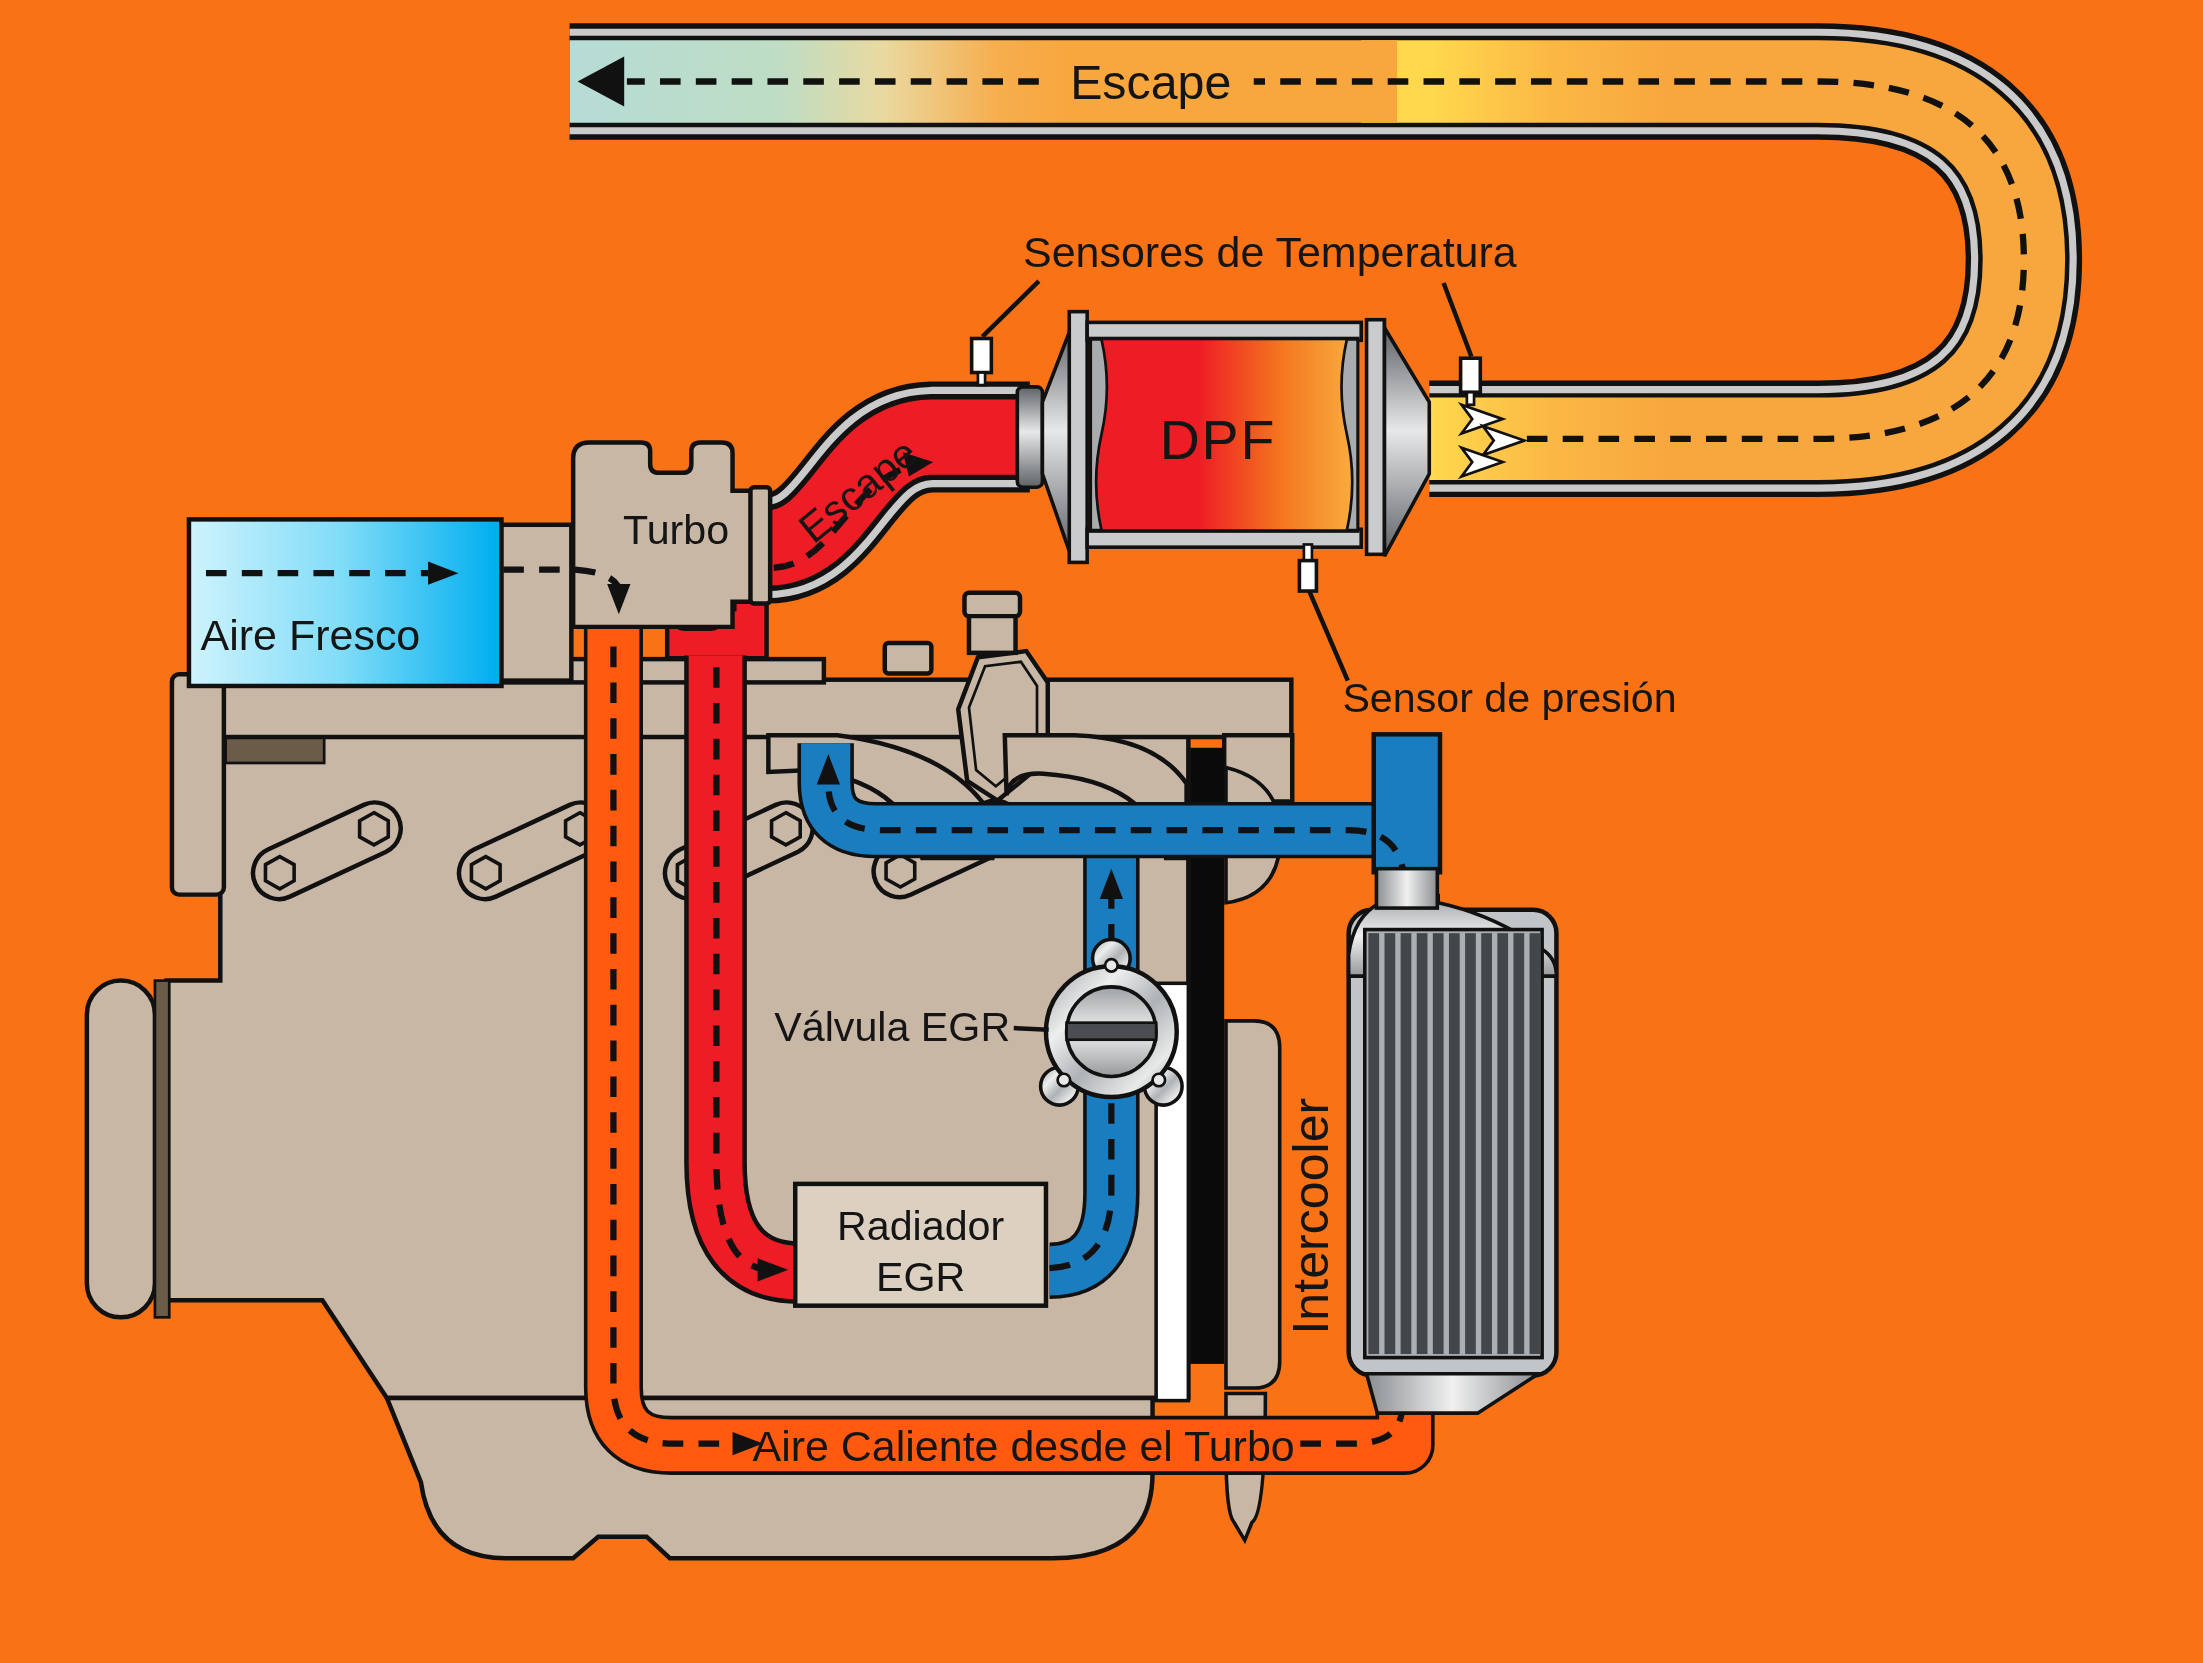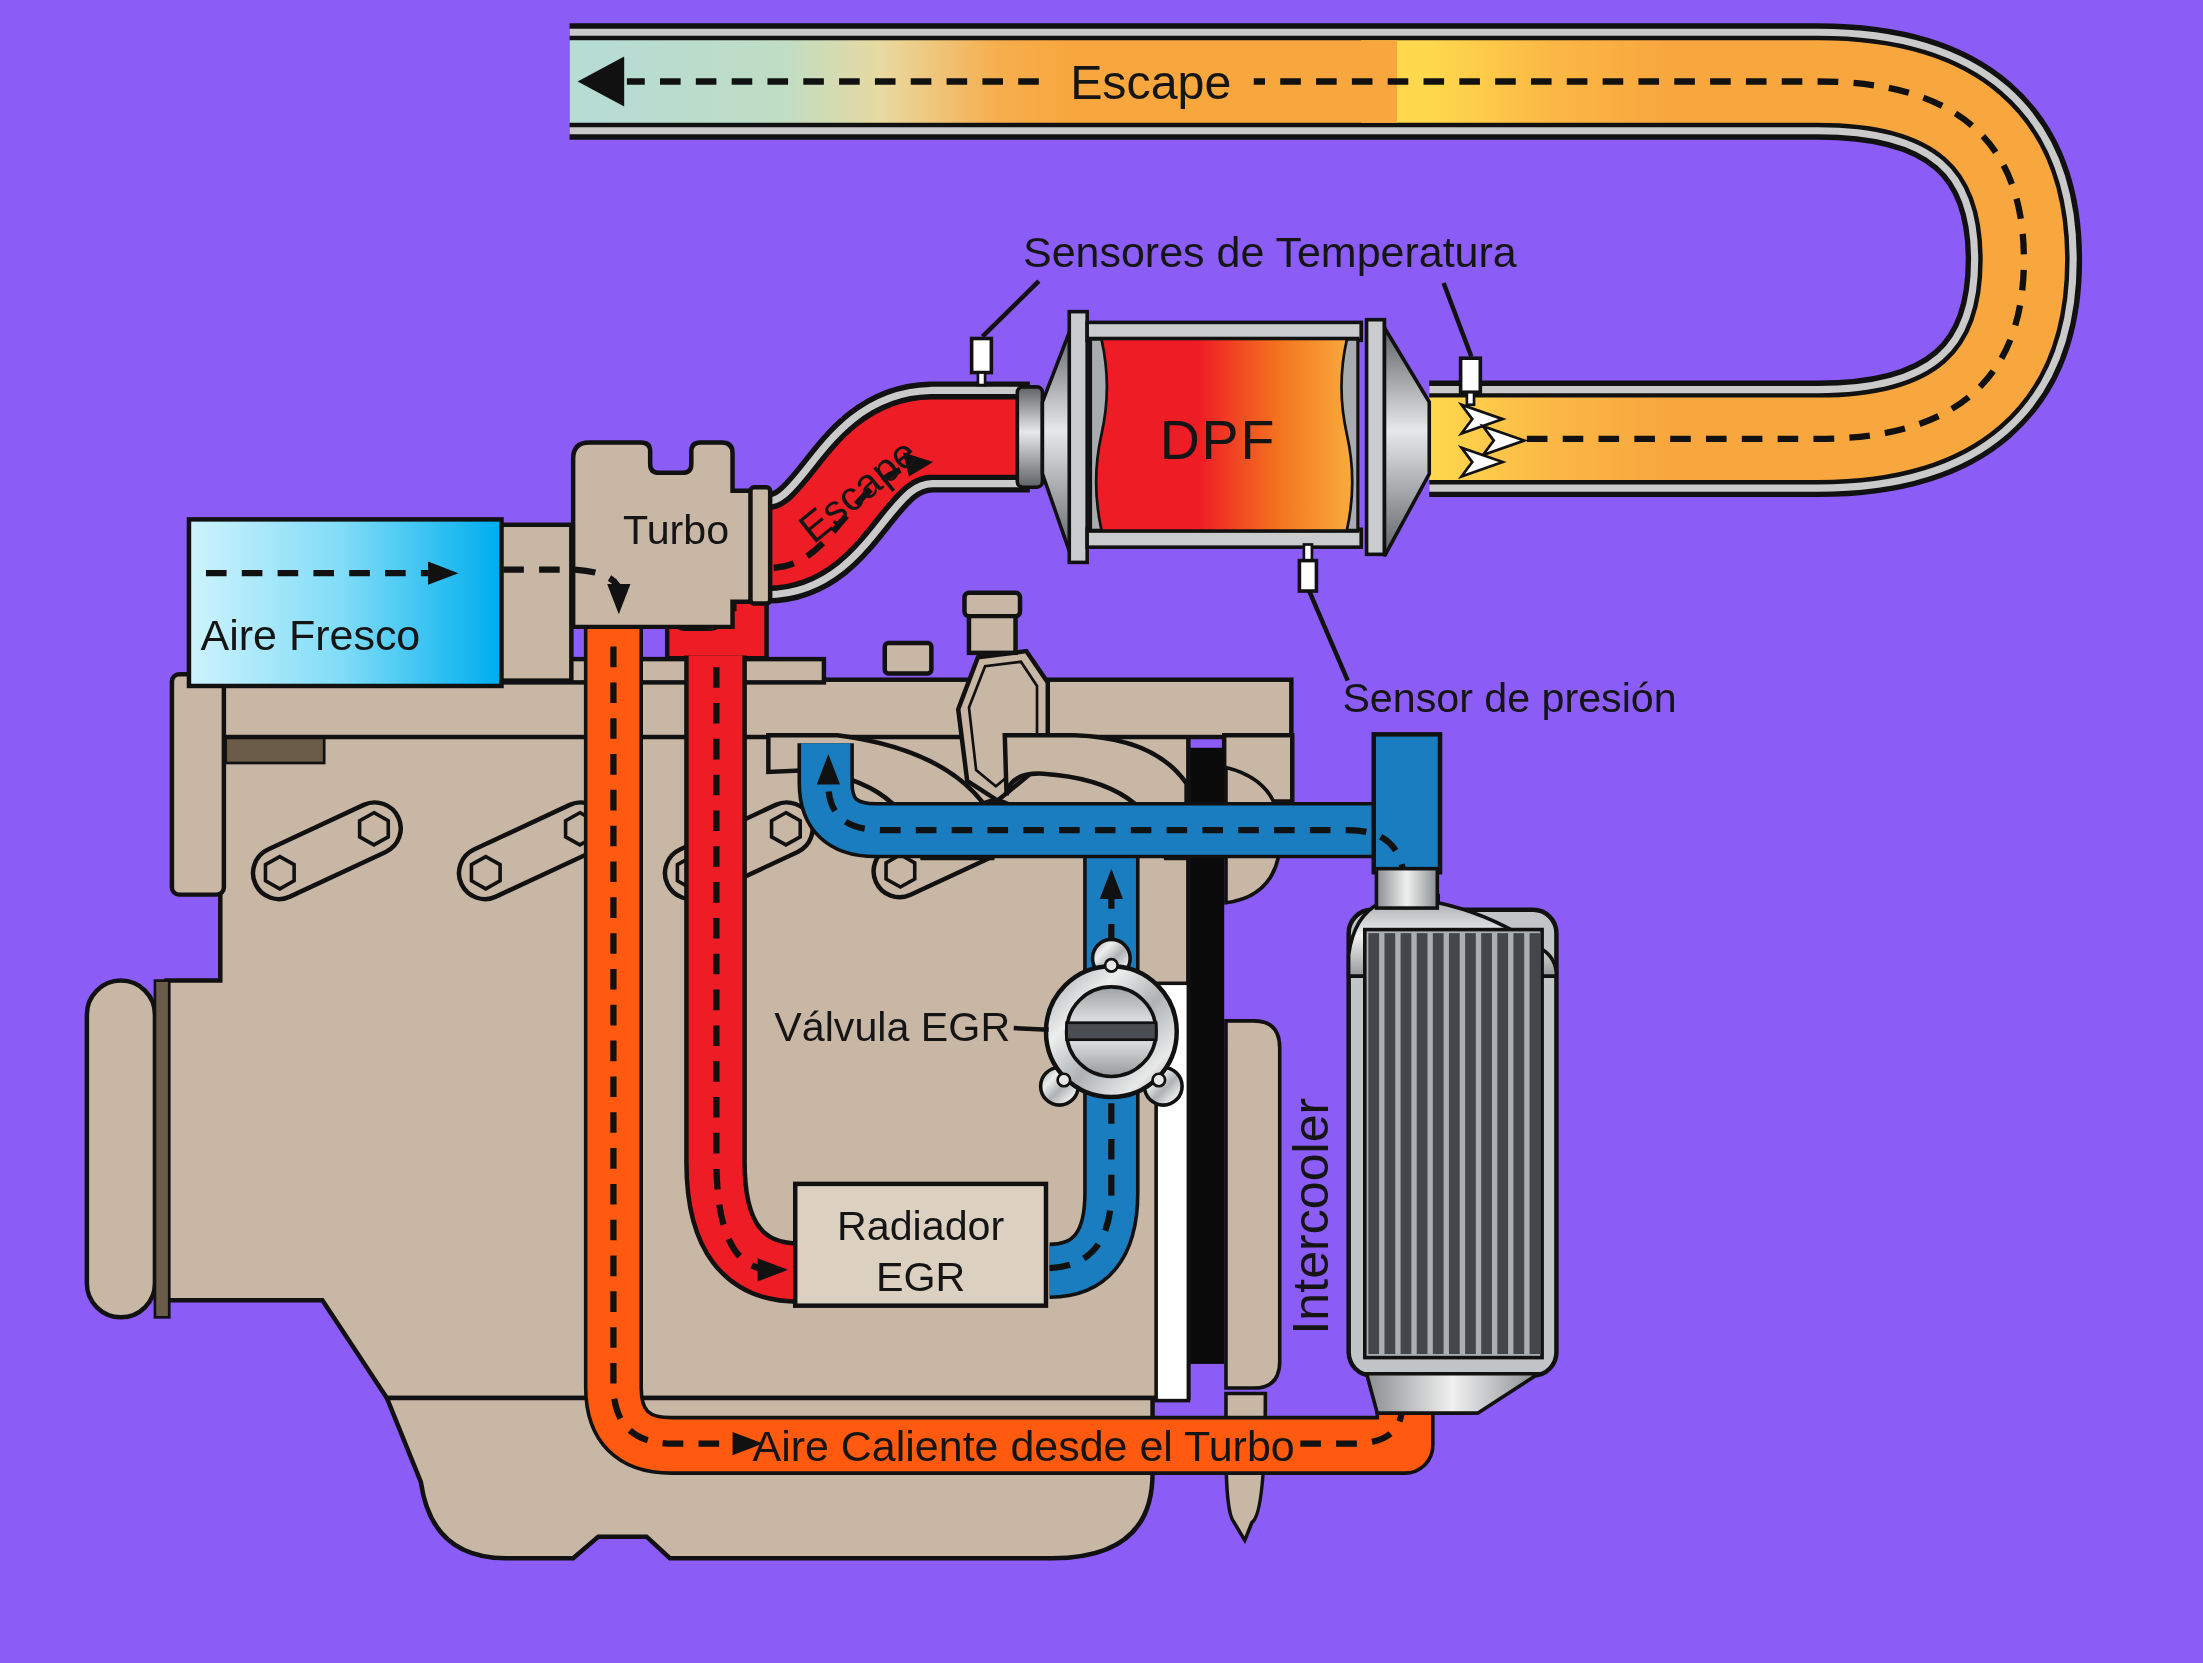--- a/index.html
+++ b/index.html
@@ -1,16 +1,16 @@
 <!DOCTYPE html>
 <html style="font-size:14.3px"><head>
 <meta charset="utf-8">
 <style>
   html,body{margin:0;padding:0;background:#fff;}
-  .stage{width:2203px;height:1663px;position:relative;background:#8b5cf6;}
+  .stage{width:2203px;height:1663px;position:relative;background:#f97316;}
   svg{display:block;}
   text{font-family:"Liberation Sans","DejaVu Sans",sans-serif;fill:#151515;}
   .dash{fill:none;stroke:#111;stroke-width:7;stroke-dasharray:23 17;}
   .lead{stroke:#111;stroke-width:5;}
 </style>
 </head>
 <body>
 
 <div class="stage">
 <svg width="2203" height="1663" viewBox="0 0 2460 1857">

